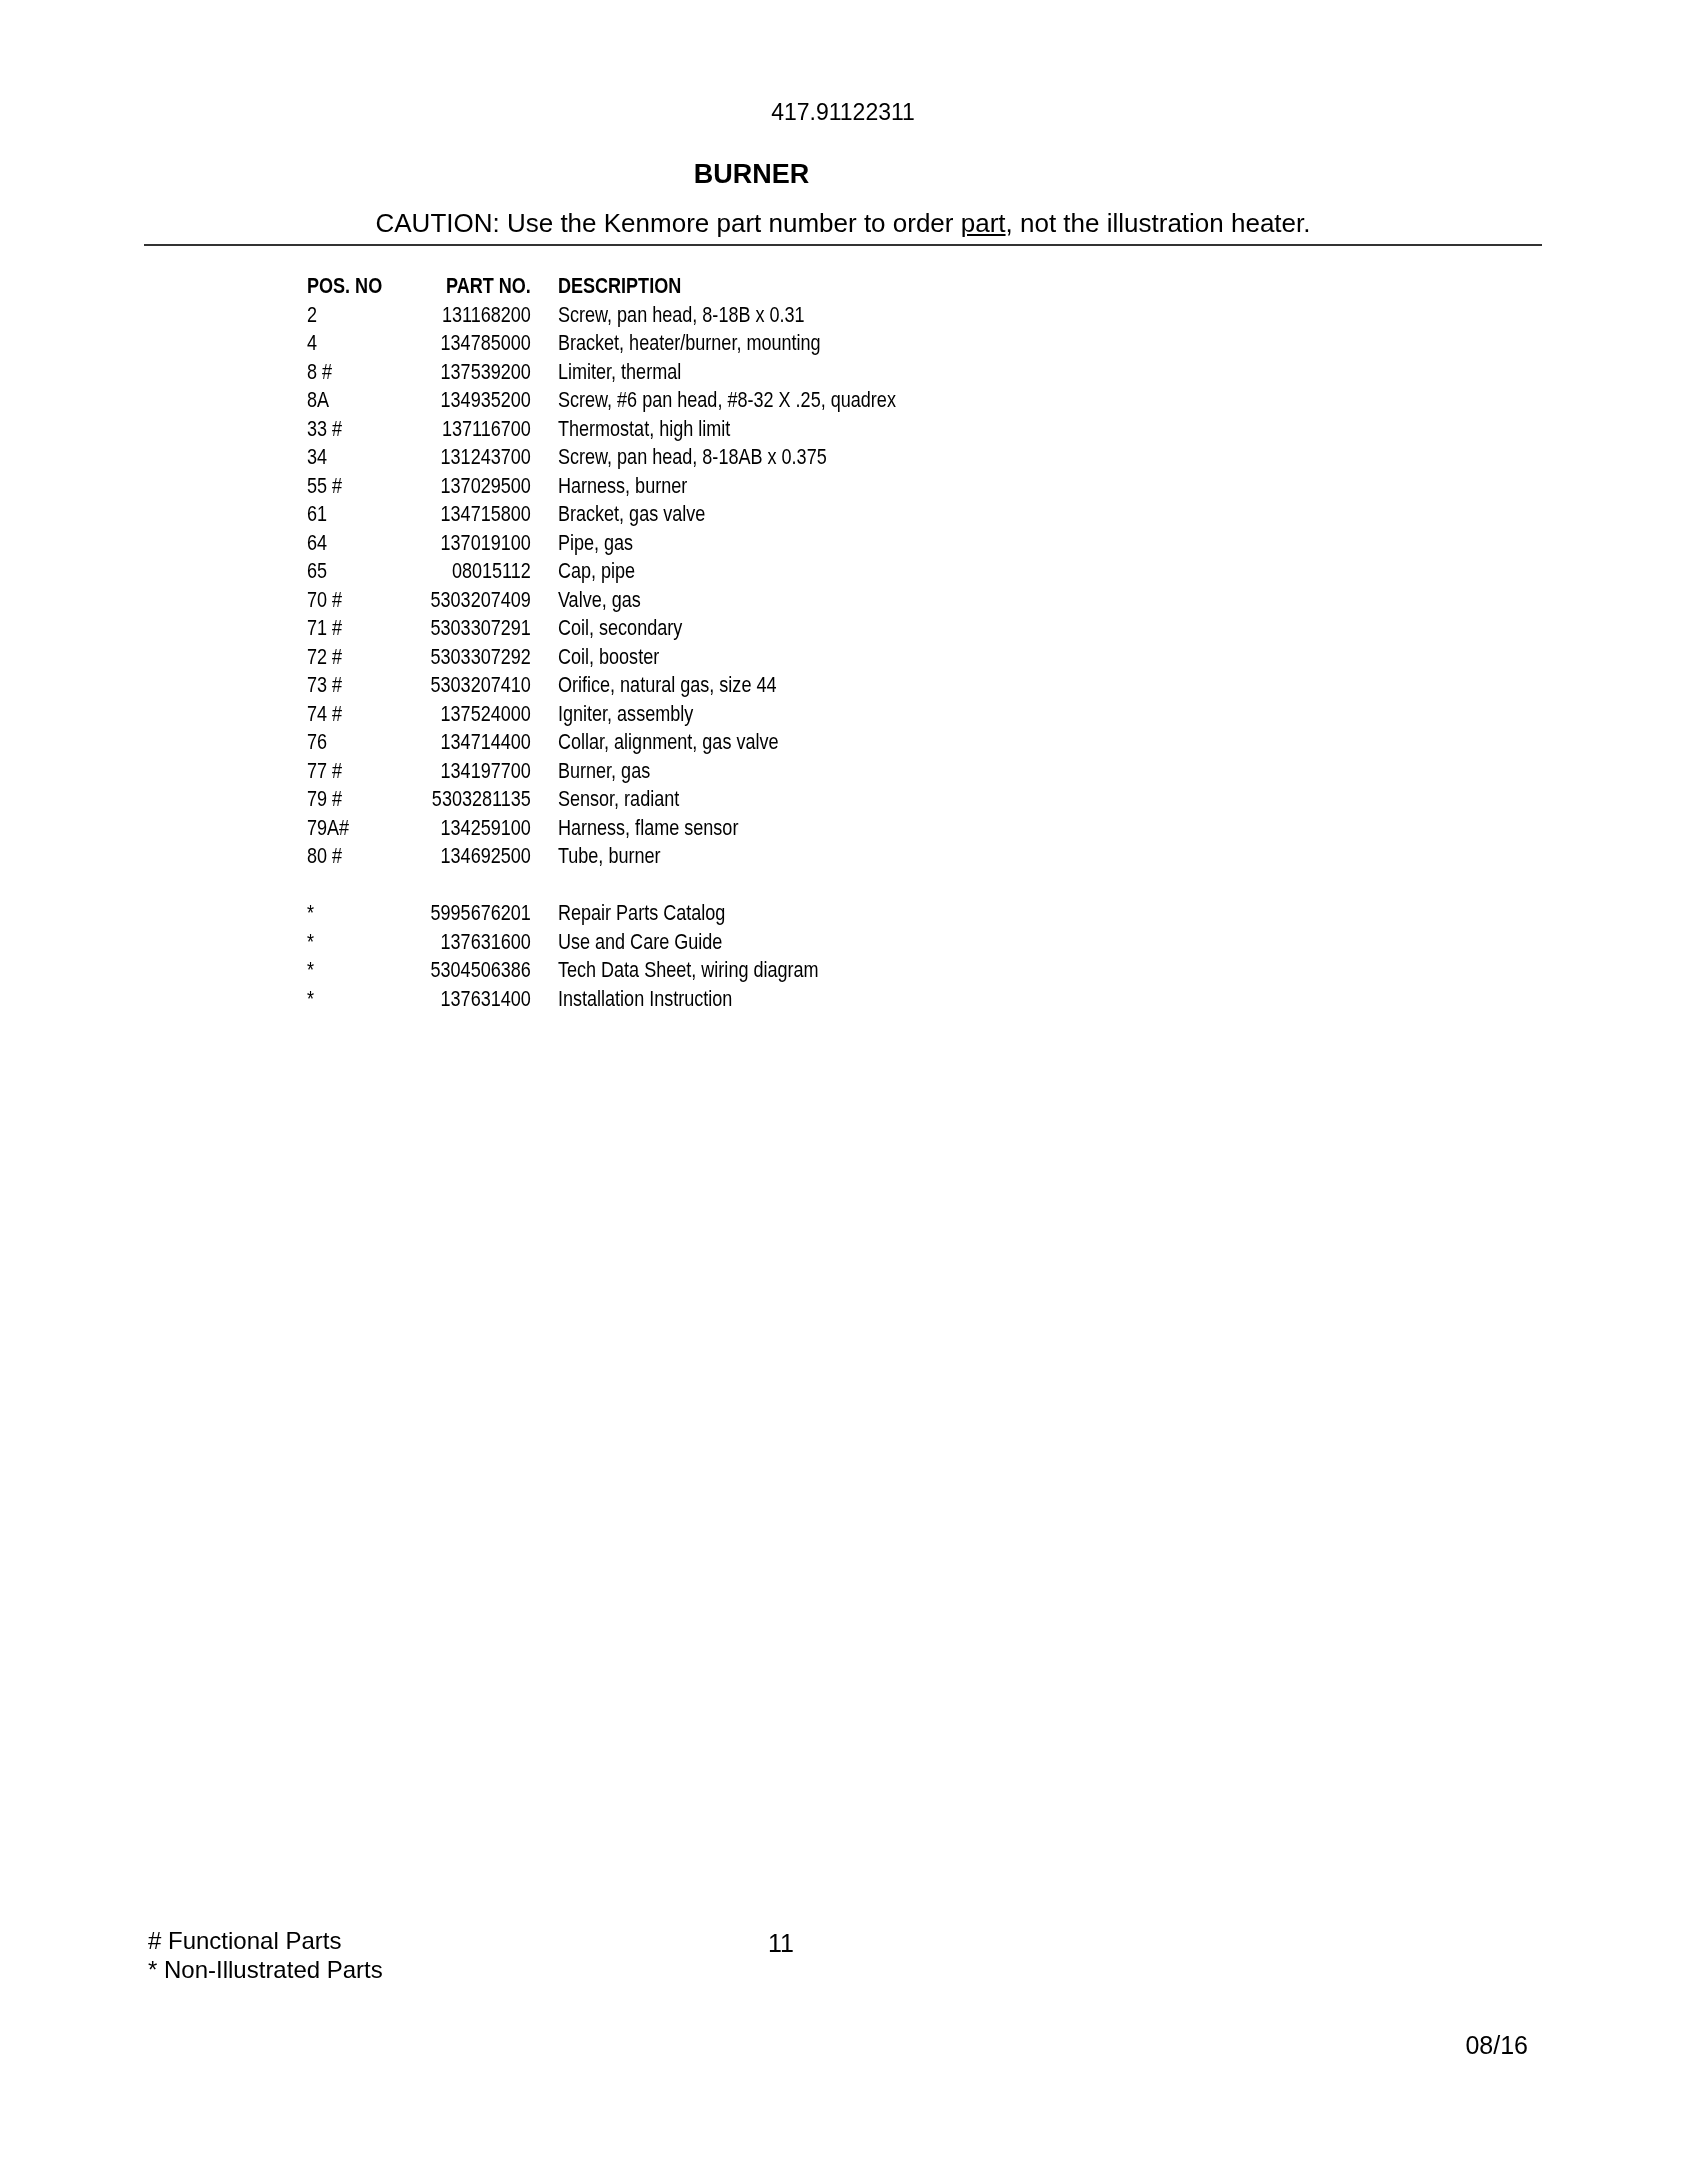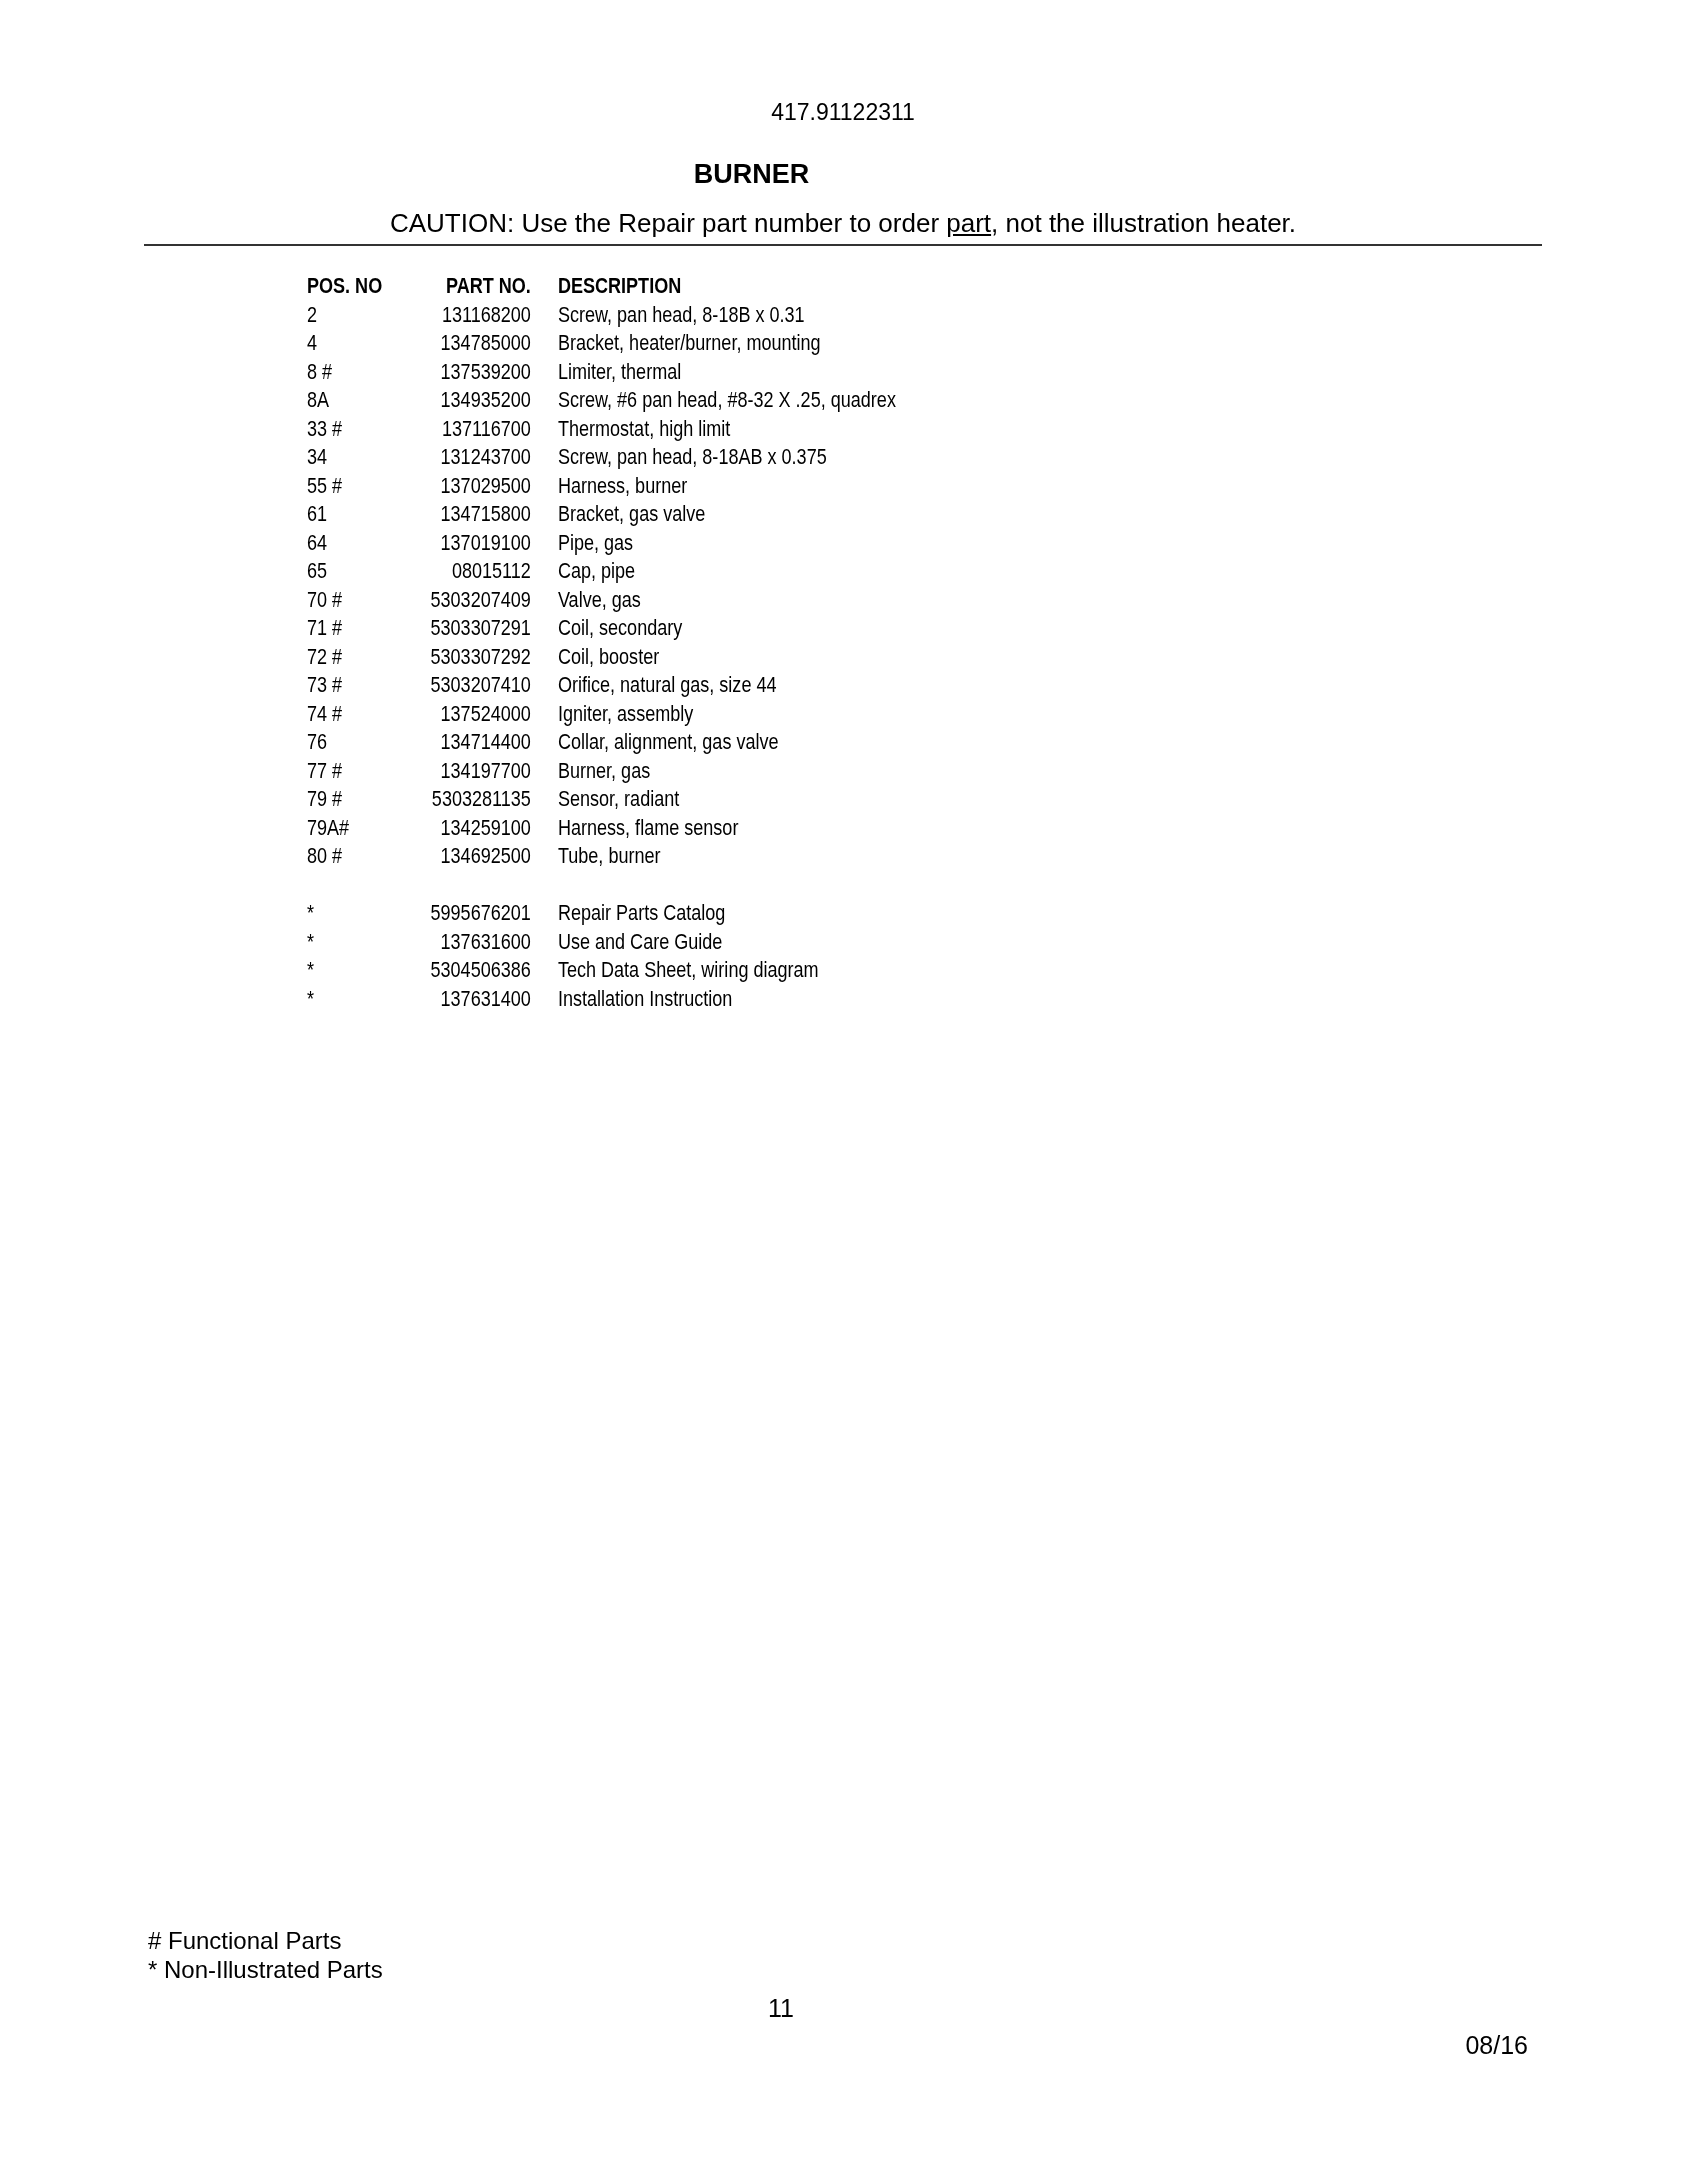--- a/index.html
+++ b/index.html
@@ -71,39 +71,39 @@
     .spacer { height: 28.5px; }
     .footer-left {
       position: absolute;
       top: 1927px;
       left: 148px;
       font-size: 24px;
       line-height: 28.5px;
     }
     .footer-page {
       position: absolute;
-      top: 1994px;
+      top: 1929px;
       left: 0;
       width: 1562px;
       text-align: center;
       font-size: 25px;
     }
     .footer-date {
       position: absolute;
       top: 2031px;
       right: 158px;
       font-size: 25px;
     }
   </style>
 </head>
 <body>
 
 <div class="model-number">417.91122311</div>
 <div class="section-title">BURNER</div>
-<div class="caution"><span>CAUTION: Use the Repair part number to order </span><u>part</u><span>, not the illustration heater.</span></div>
+<div class="caution"><span>CAUTION: Use the Kenmore part number to order </span><u>part</u><span>, not the illustration heater.</span></div>
 <div class="rule"></div>
 
 <div class="parts-table" id="parts-table">
   <div class="row header">
     <div class="col-pos">POS. NO</div>
     <div class="col-part">PART NO.</div>
     <div class="col-desc">DESCRIPTION</div>
   </div>
   <div id="rows-illustrated">
       <div class="row">

